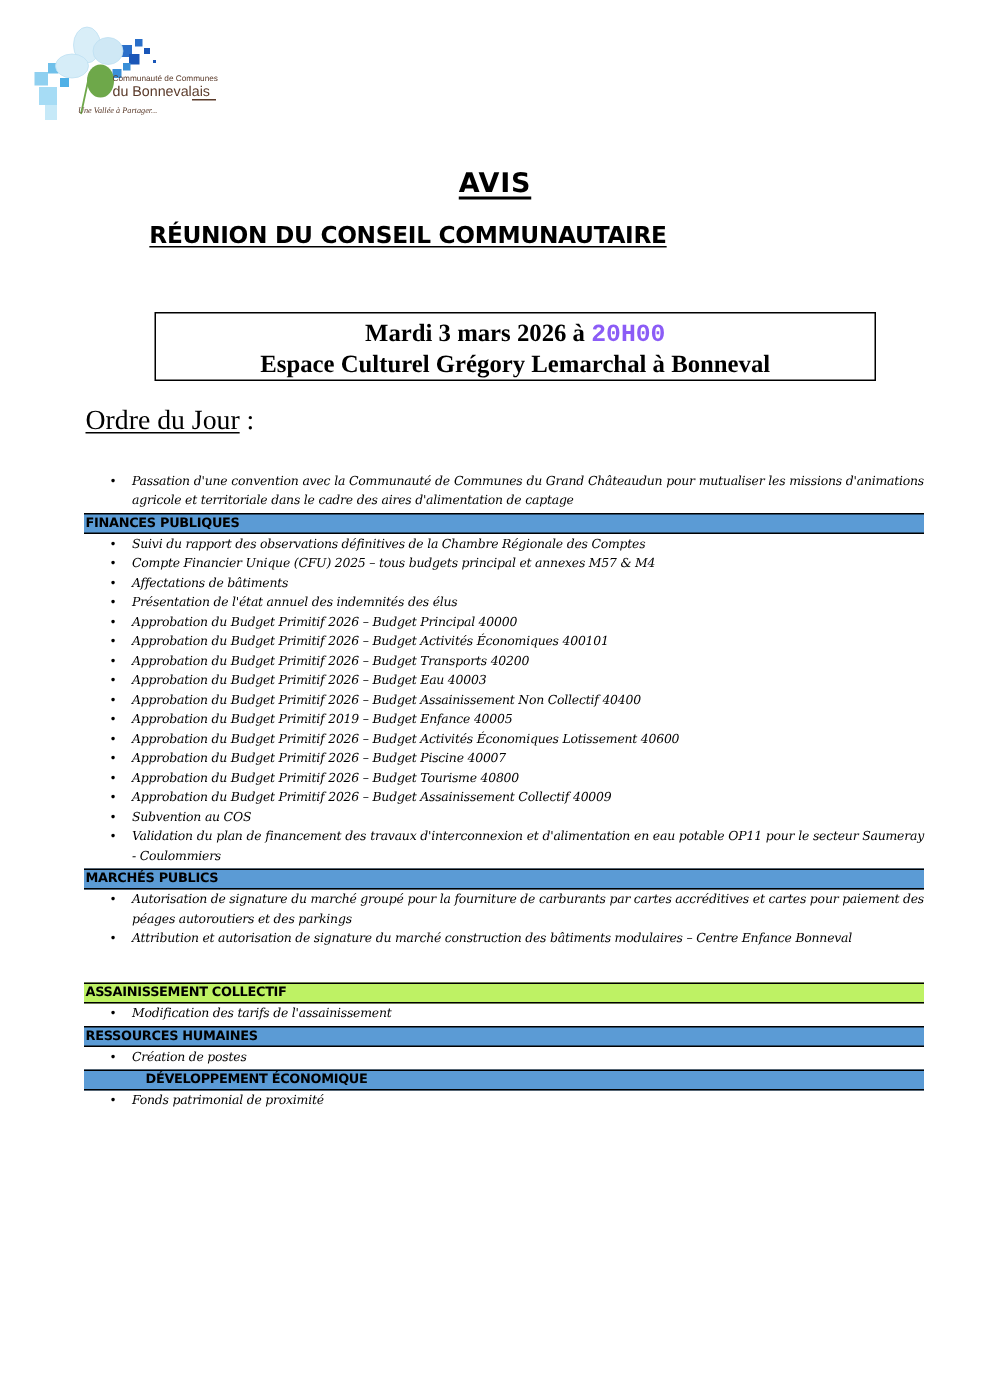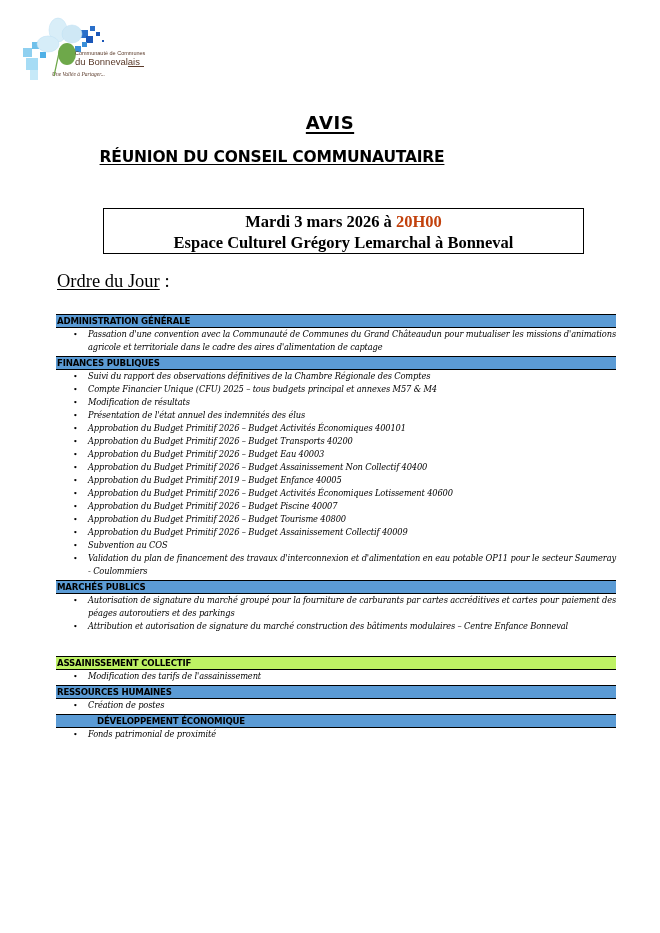--- a/index.html
+++ b/index.html
@@ -9,21 +9,21 @@
   .logo-text2 { position:absolute; left:55px; top:44px; font-family:"Liberation Sans", sans-serif; font-size:9.5px; color:#5a3a2a; white-space:nowrap; }
   .logo-line { position:absolute; left:108px; top:54px; width:16px; height:1px; background:#5a3a2a; }
   .logo-tag { position:absolute; left:32px; top:59px; font-family:"Liberation Serif", serif; font-style:italic; font-size:5.5px; color:#5a3a2a; white-space:nowrap; }
 
   .title { position:absolute; left:0; width:660px; top:112px; text-align:center; font-family:"DejaVu Sans", sans-serif; font-weight:bold; font-size:18px; text-decoration:underline; text-decoration-thickness:2px; text-underline-offset:3px; letter-spacing:0.5px; }
   .subtitle { position:absolute; left:0; width:544px; top:148px; text-align:center; font-family:"DejaVu Sans", sans-serif; font-weight:bold; font-size:15.5px; text-decoration:underline; text-underline-offset:2px; letter-spacing:-0.2px; }
 
   .datebox { position:absolute; left:103px; top:208px; width:481px; height:46px; border:1.5px solid #000; box-sizing:border-box; text-align:center; }
   .dateline { position:absolute; left:0; width:100%; top:3px; font-family:"Liberation Serif", serif; font-weight:bold; font-size:16.5px; }
   .placeline { position:absolute; left:0; width:100%; top:24px; font-family:"Liberation Serif", serif; font-weight:bold; font-size:16.5px; }
-  .red { color:#c2410c; }
+  .red { color:#8b5cf6;font-family:Liberation Mono, monospace; }
 
   .odj { position:absolute; left:57px; top:271px; font-family:"Liberation Serif", serif; font-size:18.5px; }
   .odj u { text-decoration:underline; text-underline-offset:2px; }
 
   .agenda { position:absolute; left:56px; top:314px; width:560px; }
   .sec-head { background:#5b9bd5; border-top:1.5px solid #000; border-bottom:1.5px solid #000; height:12px; line-height:12px; font-family:"DejaVu Sans", sans-serif; font-weight:bold; font-size:8.6px; padding-left:1px; letter-spacing:-0.2px; color:#000; }
   .sec-list { margin:0; padding:0 0 2px 0; list-style:none; }
   .sec-list li { position:relative; padding-left:32px; font-family:"DejaVu Serif", serif; font-style:italic; font-size:8.3px; line-height:13px; text-align:justify; letter-spacing:-0.15px; }
   .sec-list li::before { content:"•"; position:absolute; left:17px; top:0; font-style:normal; font-size:8px; }
   .sec { margin-bottom:0; }
@@ -70,32 +70,32 @@
   </div>
   <div class="placeline">Espace Culturel Grégory Lemarchal à Bonneval</div>
 </div>
 
 <div class="odj">
   <u>Ordre du Jour</u><span> :</span>
 </div>
 
 <div class="agenda" id="agenda">
     <div class="sec">
-      <div class="sec-head" style="background: rgb(91, 155, 213);">ADMINISTRATION GÉNÉRALE</div>
       <ul class="sec-list">
         <li>Passation d'une convention avec la Communauté de Communes du Grand Châteaudun pour mutualiser les missions d'animations agricole et territoriale dans le cadre des aires d'alimentation de captage</li>
       </ul>
     </div>
     <div class="sec">
       <div class="sec-head" style="background: rgb(91, 155, 213);">FINANCES PUBLIQUES</div>
       <ul class="sec-list">
         <li>Suivi du rapport des observations définitives de la Chambre Régionale des Comptes</li>
         <li>Compte Financier Unique (CFU) 2025 – tous budgets principal et annexes M57 &amp; M4</li>
-        <li>Modification de résultats</li>
+        <li>Affectations de bâtiments</li>
         <li>Présentation de l'état annuel des indemnités des élus</li>
+        <li>Approbation du Budget Primitif 2026 – Budget Principal 40000</li>
         <li>Approbation du Budget Primitif 2026 – Budget Activités Économiques 400101</li>
         <li>Approbation du Budget Primitif 2026 – Budget Transports 40200</li>
         <li>Approbation du Budget Primitif 2026 – Budget Eau 40003</li>
         <li>Approbation du Budget Primitif 2026 – Budget Assainissement Non Collectif 40400</li>
         <li>Approbation du Budget Primitif 2019 – Budget Enfance 40005</li>
         <li>Approbation du Budget Primitif 2026 – Budget Activités Économiques Lotissement 40600</li>
         <li>Approbation du Budget Primitif 2026 – Budget Piscine 40007</li>
         <li>Approbation du Budget Primitif 2026 – Budget Tourisme 40800</li>
         <li>Approbation du Budget Primitif 2026 – Budget Assainissement Collectif 40009</li>
         <li>Subvention au COS</li>

